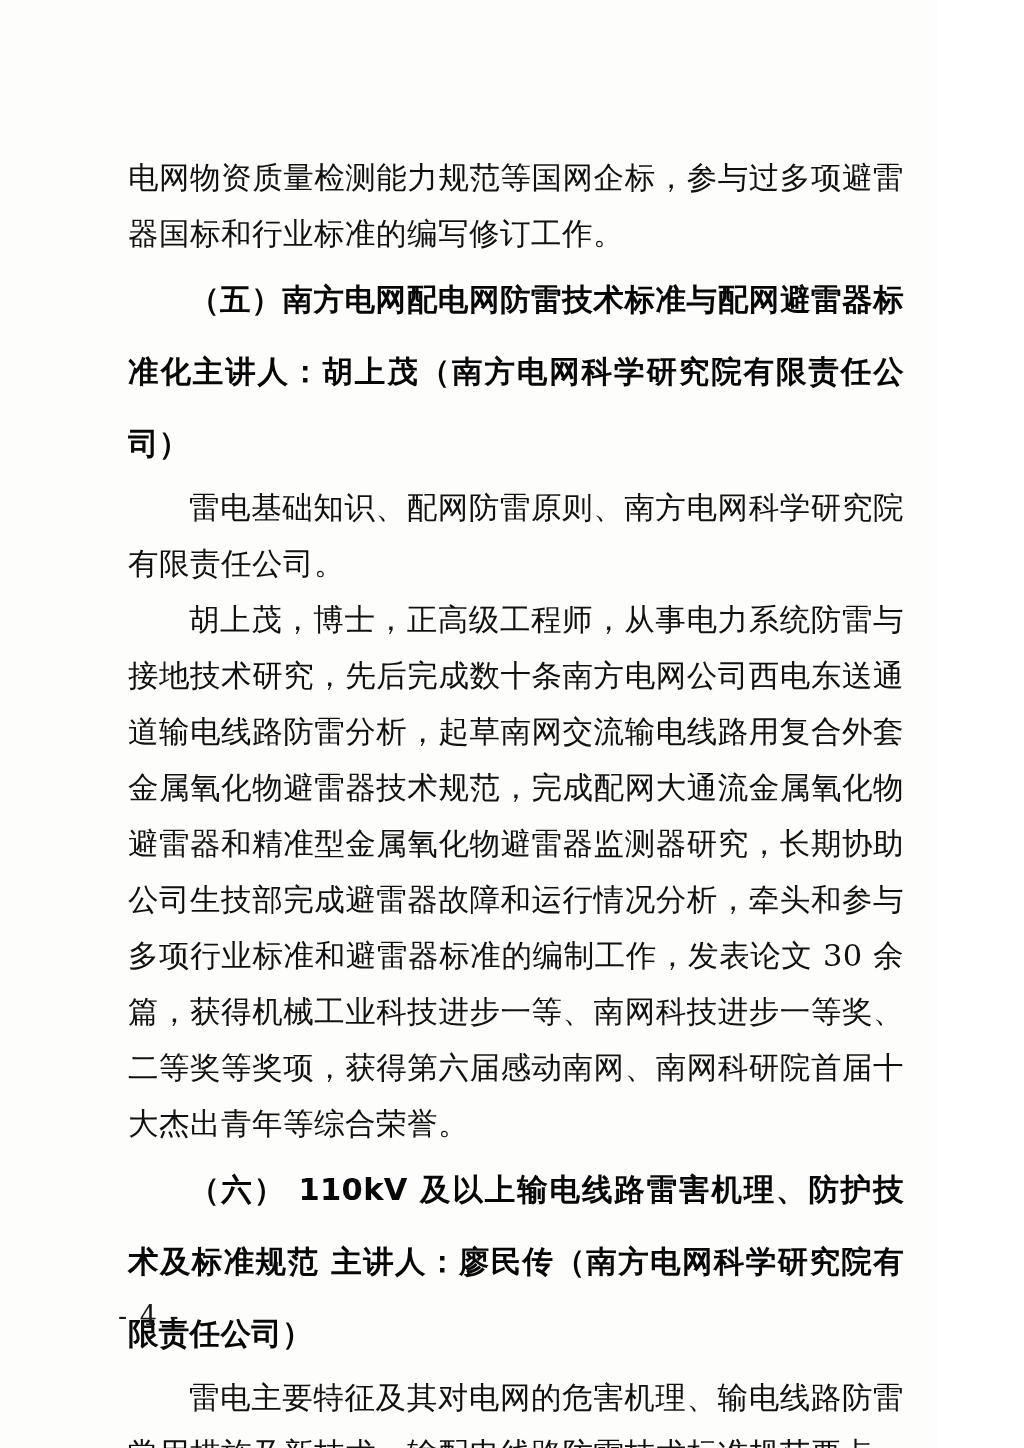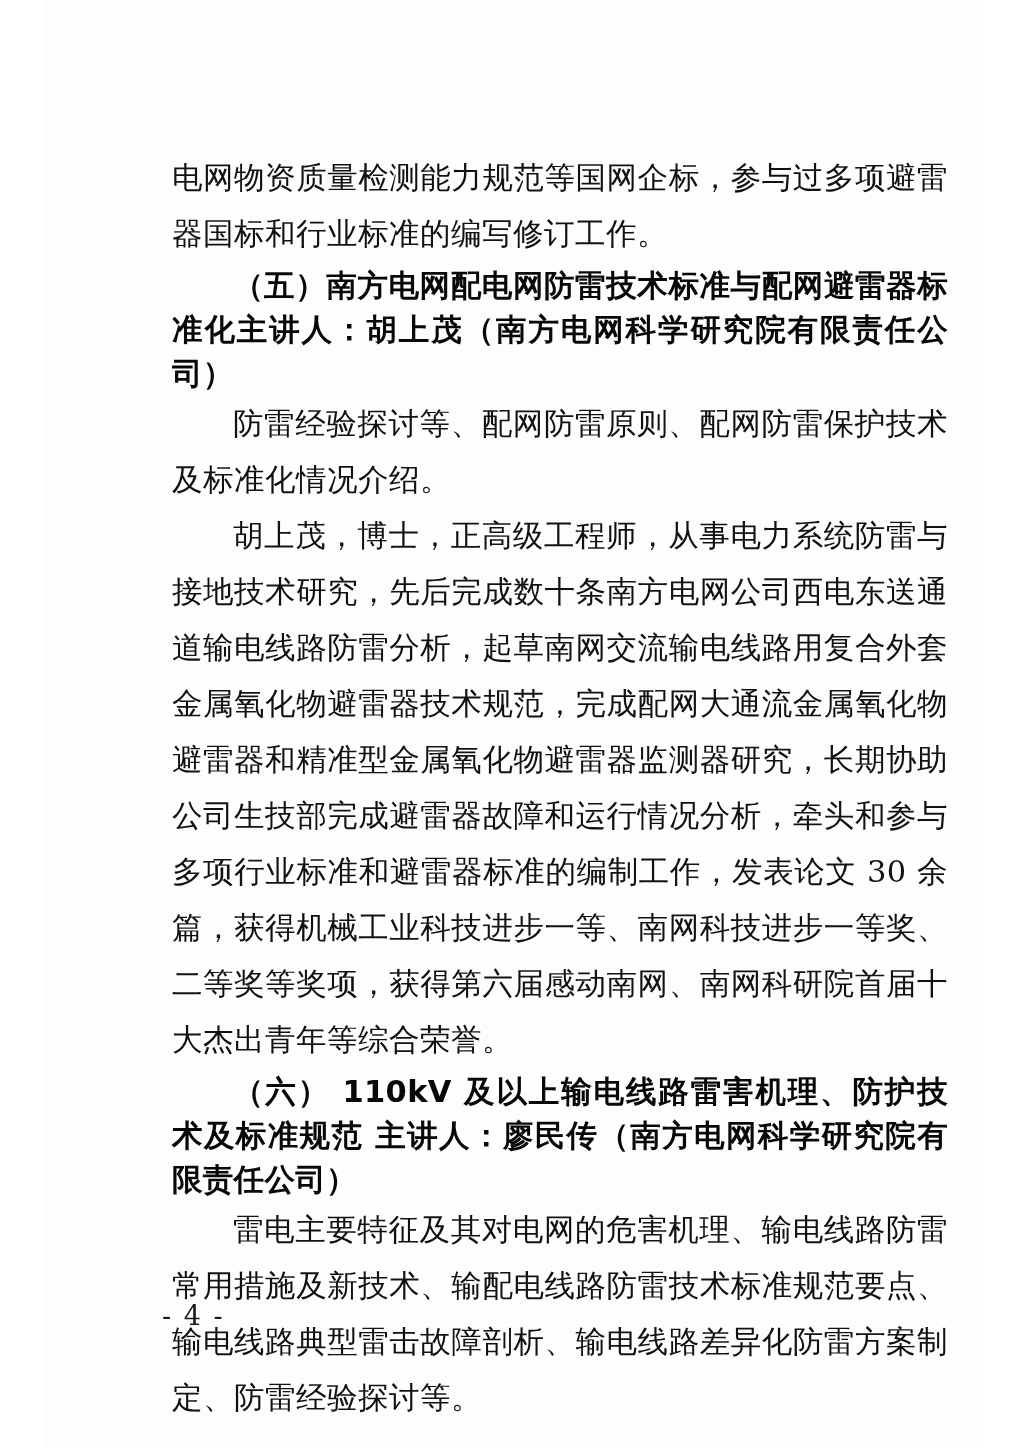--- a/index.html
+++ b/index.html
@@ -10,21 +10,20 @@
   body {
     font-family: "DejaVu Serif", serif;
     color: #0d0d0d;
   }
   #page {
     position: relative;
     width: 938px;
     height: 1448px;
     background: #fdfdfb;
     overflow: hidden;
-    margin-left: 44px;
   }
   #page-body {
     position: absolute;
     left: 128px;
     top: 150px;
     width: 776px;
   }
   .para {
     font-size: 30.5px;
     line-height: 56px;
@@ -33,21 +32,21 @@
     text-justify: inter-ideograph;
     margin: 0;
     color: #111111;
     font-family: "DejaVu Serif", serif;
   }
   .para.indent {
     text-indent: 61px;
   }
   .heading {
     font-size: 30.5px;
-    line-height: 44px;
+    line-height: 72px;
     letter-spacing: 0.3px;
     font-weight: bold;
     text-align: justify;
     text-justify: inter-ideograph;
     margin: 0;
     color: #080808;
     font-family: "DejaVu Sans", sans-serif;
   }
   .heading.indent {
     text-indent: 61px;
@@ -75,21 +74,21 @@
 <div id="page">
 
   <div id="page-body">
 
     <p class="para">电网物资质量检测能力规范等国网企标，参与过多项避雷器国标和行业标准的编写修订工作。</p>
 
     <div class="spacer-small"></div>
 
     <p class="heading indent">（五）南方电网配电网防雷技术标准与配网避雷器标准化主讲人：胡上茂（南方电网科学研究院有限责任公司）</p>
 
-    <p class="para indent">防雷经验探讨等、配网防雷原则、配网防雷保护技术及标准化情况介绍。</p>
+    <p class="para indent">雷电基础知识、配网防雷原则、南方电网科学研究院有限责任公司。</p>
 
     <p class="para indent">胡上茂，博士，正高级工程师，从事电力系统防雷与接地技术研究，先后完成数十条南方电网公司西电东送通道输电线路防雷分析，起草南网交流输电线路用复合外套金属氧化物避雷器技术规范，完成配网大通流金属氧化物避雷器和精准型金属氧化物避雷器监测器研究，长期协助公司生技部完成避雷器故障和运行情况分析，牵头和参与多项行业标准和避雷器标准的编制工作，发表论文 30 余篇，获得机械工业科技进步一等、南网科技进步一等奖、二等奖等奖项，获得第六届感动南网、南网科研院首届十大杰出青年等综合荣誉。</p>
 
     <div class="spacer-small"></div>
 
     <p class="heading indent">（六） 110kV 及以上输电线路雷害机理、防护技术及标准规范 主讲人：廖民传（南方电网科学研究院有限责任公司）</p>
 
     <p class="para indent">雷电主要特征及其对电网的危害机理、输电线路防雷常用措施及新技术、输配电线路防雷技术标准规范要点、输电线路典型雷击故障剖析、输电线路差异化防雷方案制定、防雷经验探讨等。</p>
 
   </div>

